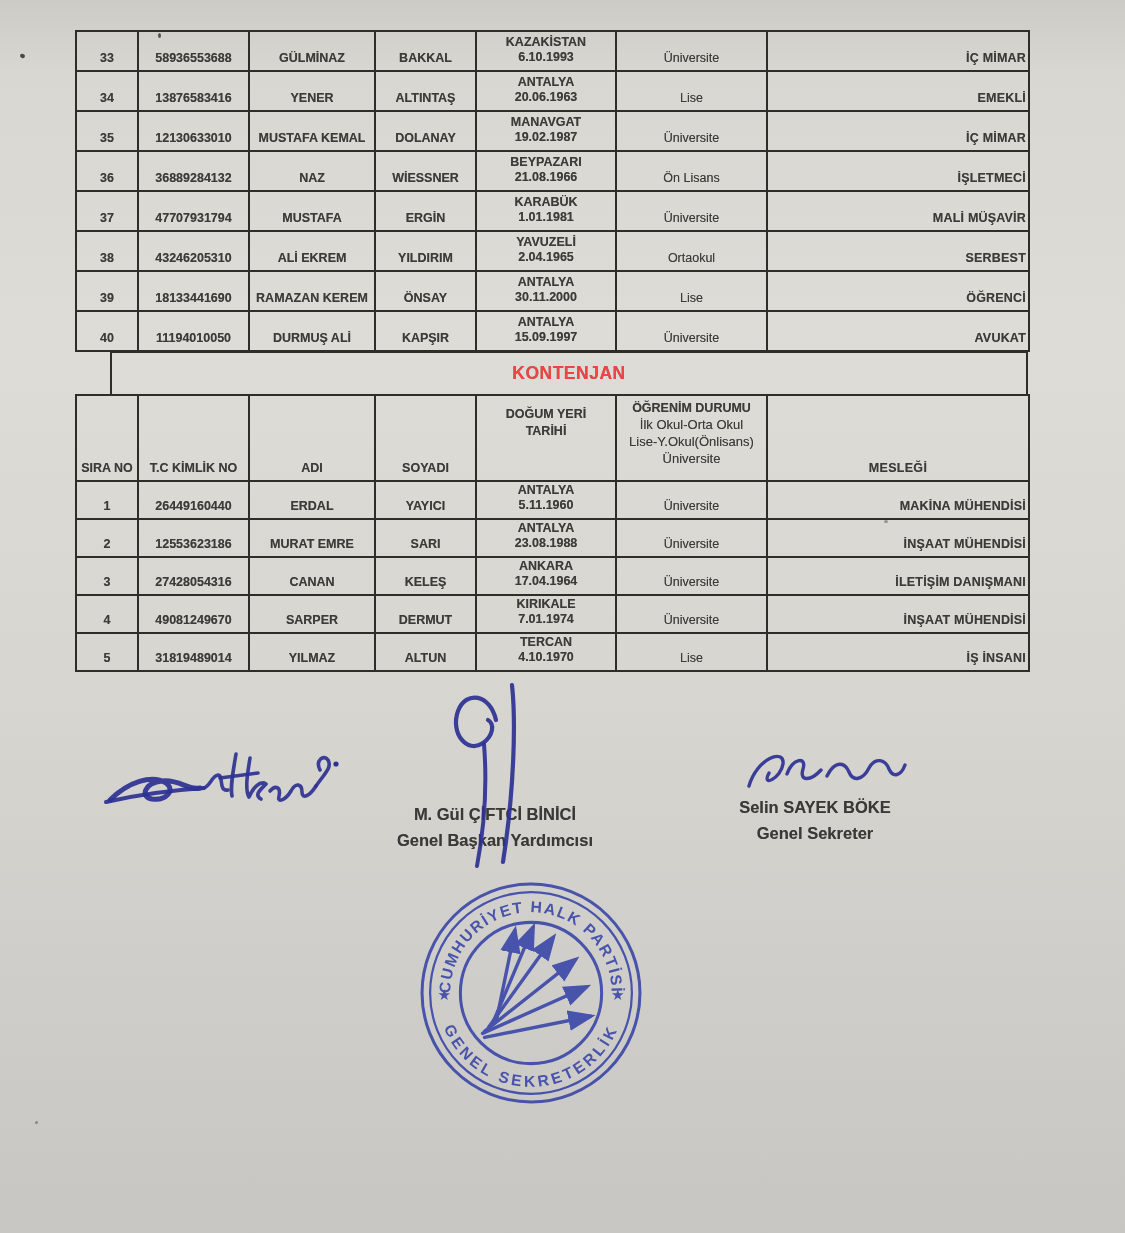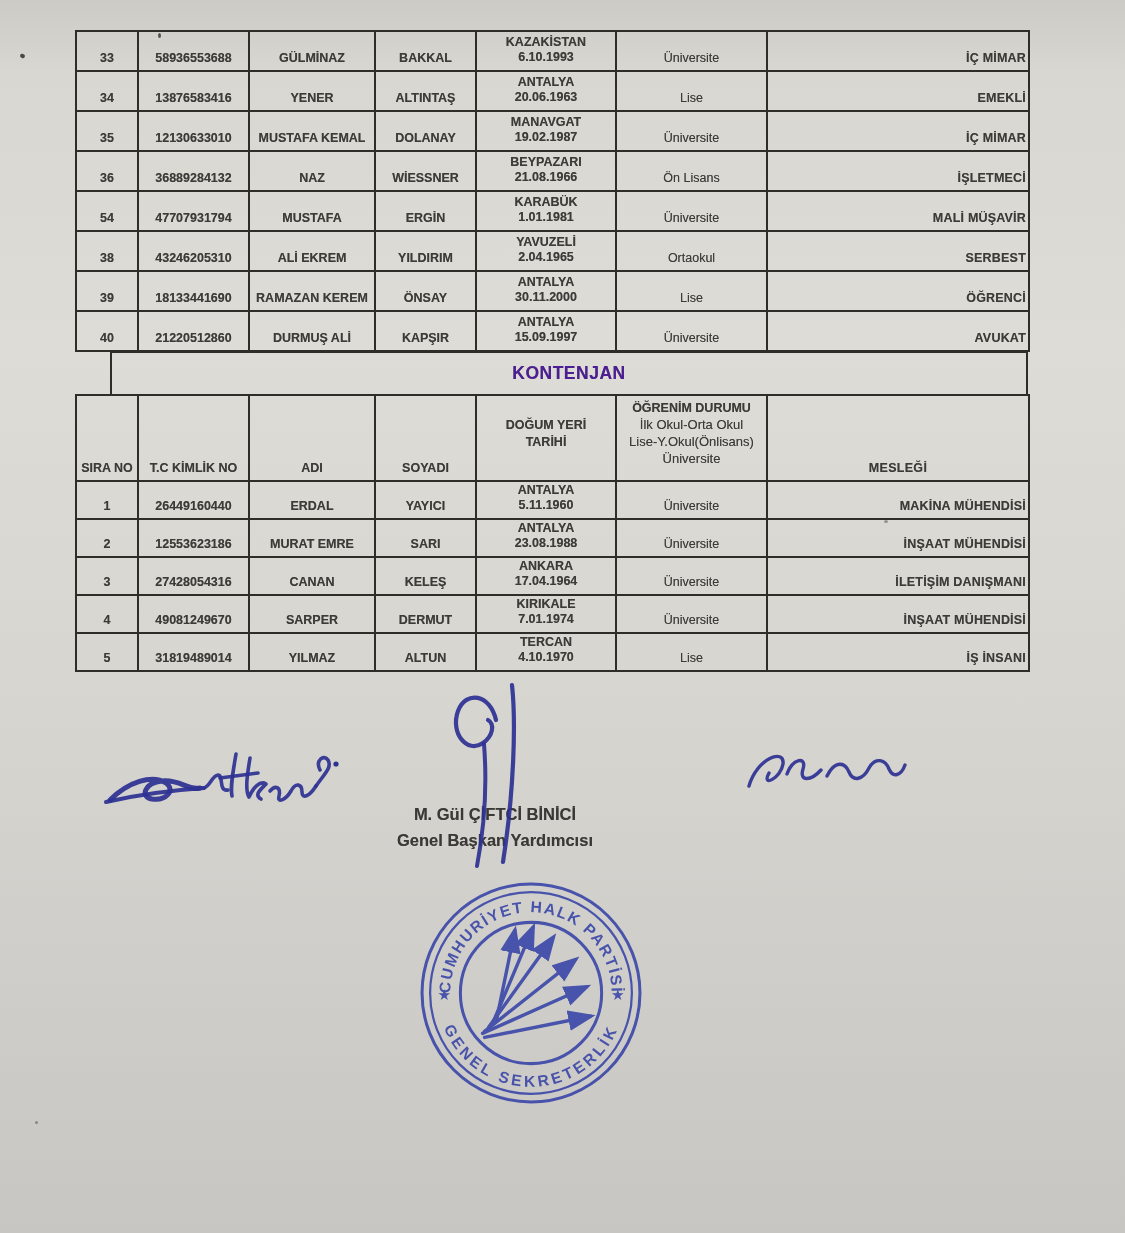--- a/index.html
+++ b/index.html
@@ -26,32 +26,32 @@
     vertical-align:bottom; padding:0 2px 5px 2px;
     text-shadow:0 0 0.5px rgba(60,59,56,.55);
   }
   td.c-dogum { line-height:15px; }
   td.c-ogrenim { font-weight:500; }
   td.c-meslek { letter-spacing:.2px;text-align:right; }
 
   .kontenjan {
     border:2px solid #2e2d2a; border-top-width:3px; margin-top:-2px;
     height:41px; display:flex; align-items:center; justify-content:center;
-    font-size:17.5px; font-weight:700; letter-spacing:.5px; color:#4c1d95;
+    font-size:17.5px; font-weight:700; letter-spacing:.5px; color:#ef4444;
     text-shadow:0 0 0.5px rgba(51,50,47,.6);
     margin-left:35px;
   }
   .t2 { margin-top:-2px; }
   .t2 thead tr { height:86px; }
   th {
     font-size:12.5px; font-weight:700; text-align:center;
     vertical-align:bottom; padding:3px 2px 5px 2px;
     text-shadow:0 0 0.5px rgba(60,59,56,.55);
   }
-  th.hdr-dogum { vertical-align:top; line-height:17px; padding-top:21px;margin-left:20px; }
+  th.hdr-dogum { vertical-align:top; line-height:17px; padding-top:10px;margin-left:20px; }
   th.hdr-ogrenim { vertical-align:top; line-height:16px; padding-top:4px; }
   th.hdr-ogrenim .sub { font-weight:500; font-size:13px; line-height:17px; }
   th.hdr-meslek { letter-spacing:.3px; }
 
   
   .sig-block { position:absolute; text-align:center; color:#3a3936; }
   .sig-name  { font-size:16.5px; font-weight:600; text-shadow:0 0 0.5px rgba(58,57,54,.5); }
   .sig-title { font-size:16.5px; font-weight:600; margin-top:7px; text-shadow:0 0 0.5px rgba(58,57,54,.5); }
   .sig-svg { position:absolute; pointer-events:none; }
   .sig-svg path { fill:none; stroke:#2c3192; stroke-linecap:round; stroke-linejoin:round; opacity:.92; }
@@ -122,21 +122,21 @@
       <td class="c-adi">NAZ</td>
       <td class="c-soyadi">WİESSNER</td>
       <td class="c-dogum">
               <div>BEYPAZARI</div>
               <div>21.08.1966</div>
             </td>
       <td class="c-ogrenim">Ön Lisans</td>
       <td class="c-meslek">İŞLETMECİ</td>
     </tr>
     <tr>
-      <td class="c-sira">54</td>
+      <td class="c-sira">37</td>
       <td class="c-tc">47707931794</td>
       <td class="c-adi">MUSTAFA</td>
       <td class="c-soyadi">ERGİN</td>
       <td class="c-dogum">
               <div>KARABÜK</div>
               <div>1.01.1981</div>
             </td>
       <td class="c-ogrenim">Üniversite</td>
       <td class="c-meslek">MALİ MÜŞAVİR</td>
     </tr>
@@ -159,21 +159,21 @@
       <td class="c-soyadi">ÖNSAY</td>
       <td class="c-dogum">
               <div>ANTALYA</div>
               <div>30.11.2000</div>
             </td>
       <td class="c-ogrenim">Lise</td>
       <td class="c-meslek">ÖĞRENCİ</td>
     </tr>
     <tr>
       <td class="c-sira">40</td>
-      <td class="c-tc">21220512860</td>
+      <td class="c-tc">11194010050</td>
       <td class="c-adi">DURMUŞ ALİ</td>
       <td class="c-soyadi">KAPŞIR</td>
       <td class="c-dogum">
               <div>ANTALYA</div>
               <div>15.09.1997</div>
             </td>
       <td class="c-ogrenim">Üniversite</td>
       <td class="c-meslek">AVUKAT</td>
     </tr>
         </tbody>
@@ -295,20 +295,24 @@
   <div class="sig-block" style="left:360px; top:805px; width:270px;">
     <div class="sig-name">M. Gül ÇİFTCİ BİNİCİ</div>
     <div class="sig-title">Genel Başkan Yardımcısı</div>
   </div>
 
   <svg class="sig-svg" style="left:733px; top:740px;" width="180" height="64" viewBox="0 0 180 64">
     <path stroke-width="3.4" d="M16,46 C24,18 52,8 50,24 C48,38 28,48 36,33"></path>
     <path stroke-width="3.4" d="M54,34 C60,18 74,16 70,29 C66,42 78,41 88,30"></path>
     <path stroke-width="3.4" d="M94,36 C102,20 112,22 116,32 C120,42 130,40 136,28 C142,17 152,19 156,29 C160,38 168,36 172,25"></path>
   </svg>
+  <div class="sig-block" style="left:690px; top:798px; width:250px;">
+    <div class="sig-name">Selin SAYEK BÖKE</div>
+    <div class="sig-title">Genel Sekreter</div>
+  </div>
 
   <svg class="stamp" viewBox="0 0 224 224">
     <defs>
       <path id="topArc" d="M 32 112 A 80 80 0 0 1 192 112"></path>
       <path id="botArc" d="M 19 112 A 93 93 0 0 0 205 112"></path>
       <marker id="ah" markerWidth="9" markerHeight="8" refX="6.5" refY="3" orient="auto" markerUnits="strokeWidth">
         <path d="M0,0 L8,3 L0,6 Z" fill="#3a46a8"></path>
       </marker>
     </defs>
     <g stroke="#3a46a8" fill="none">

